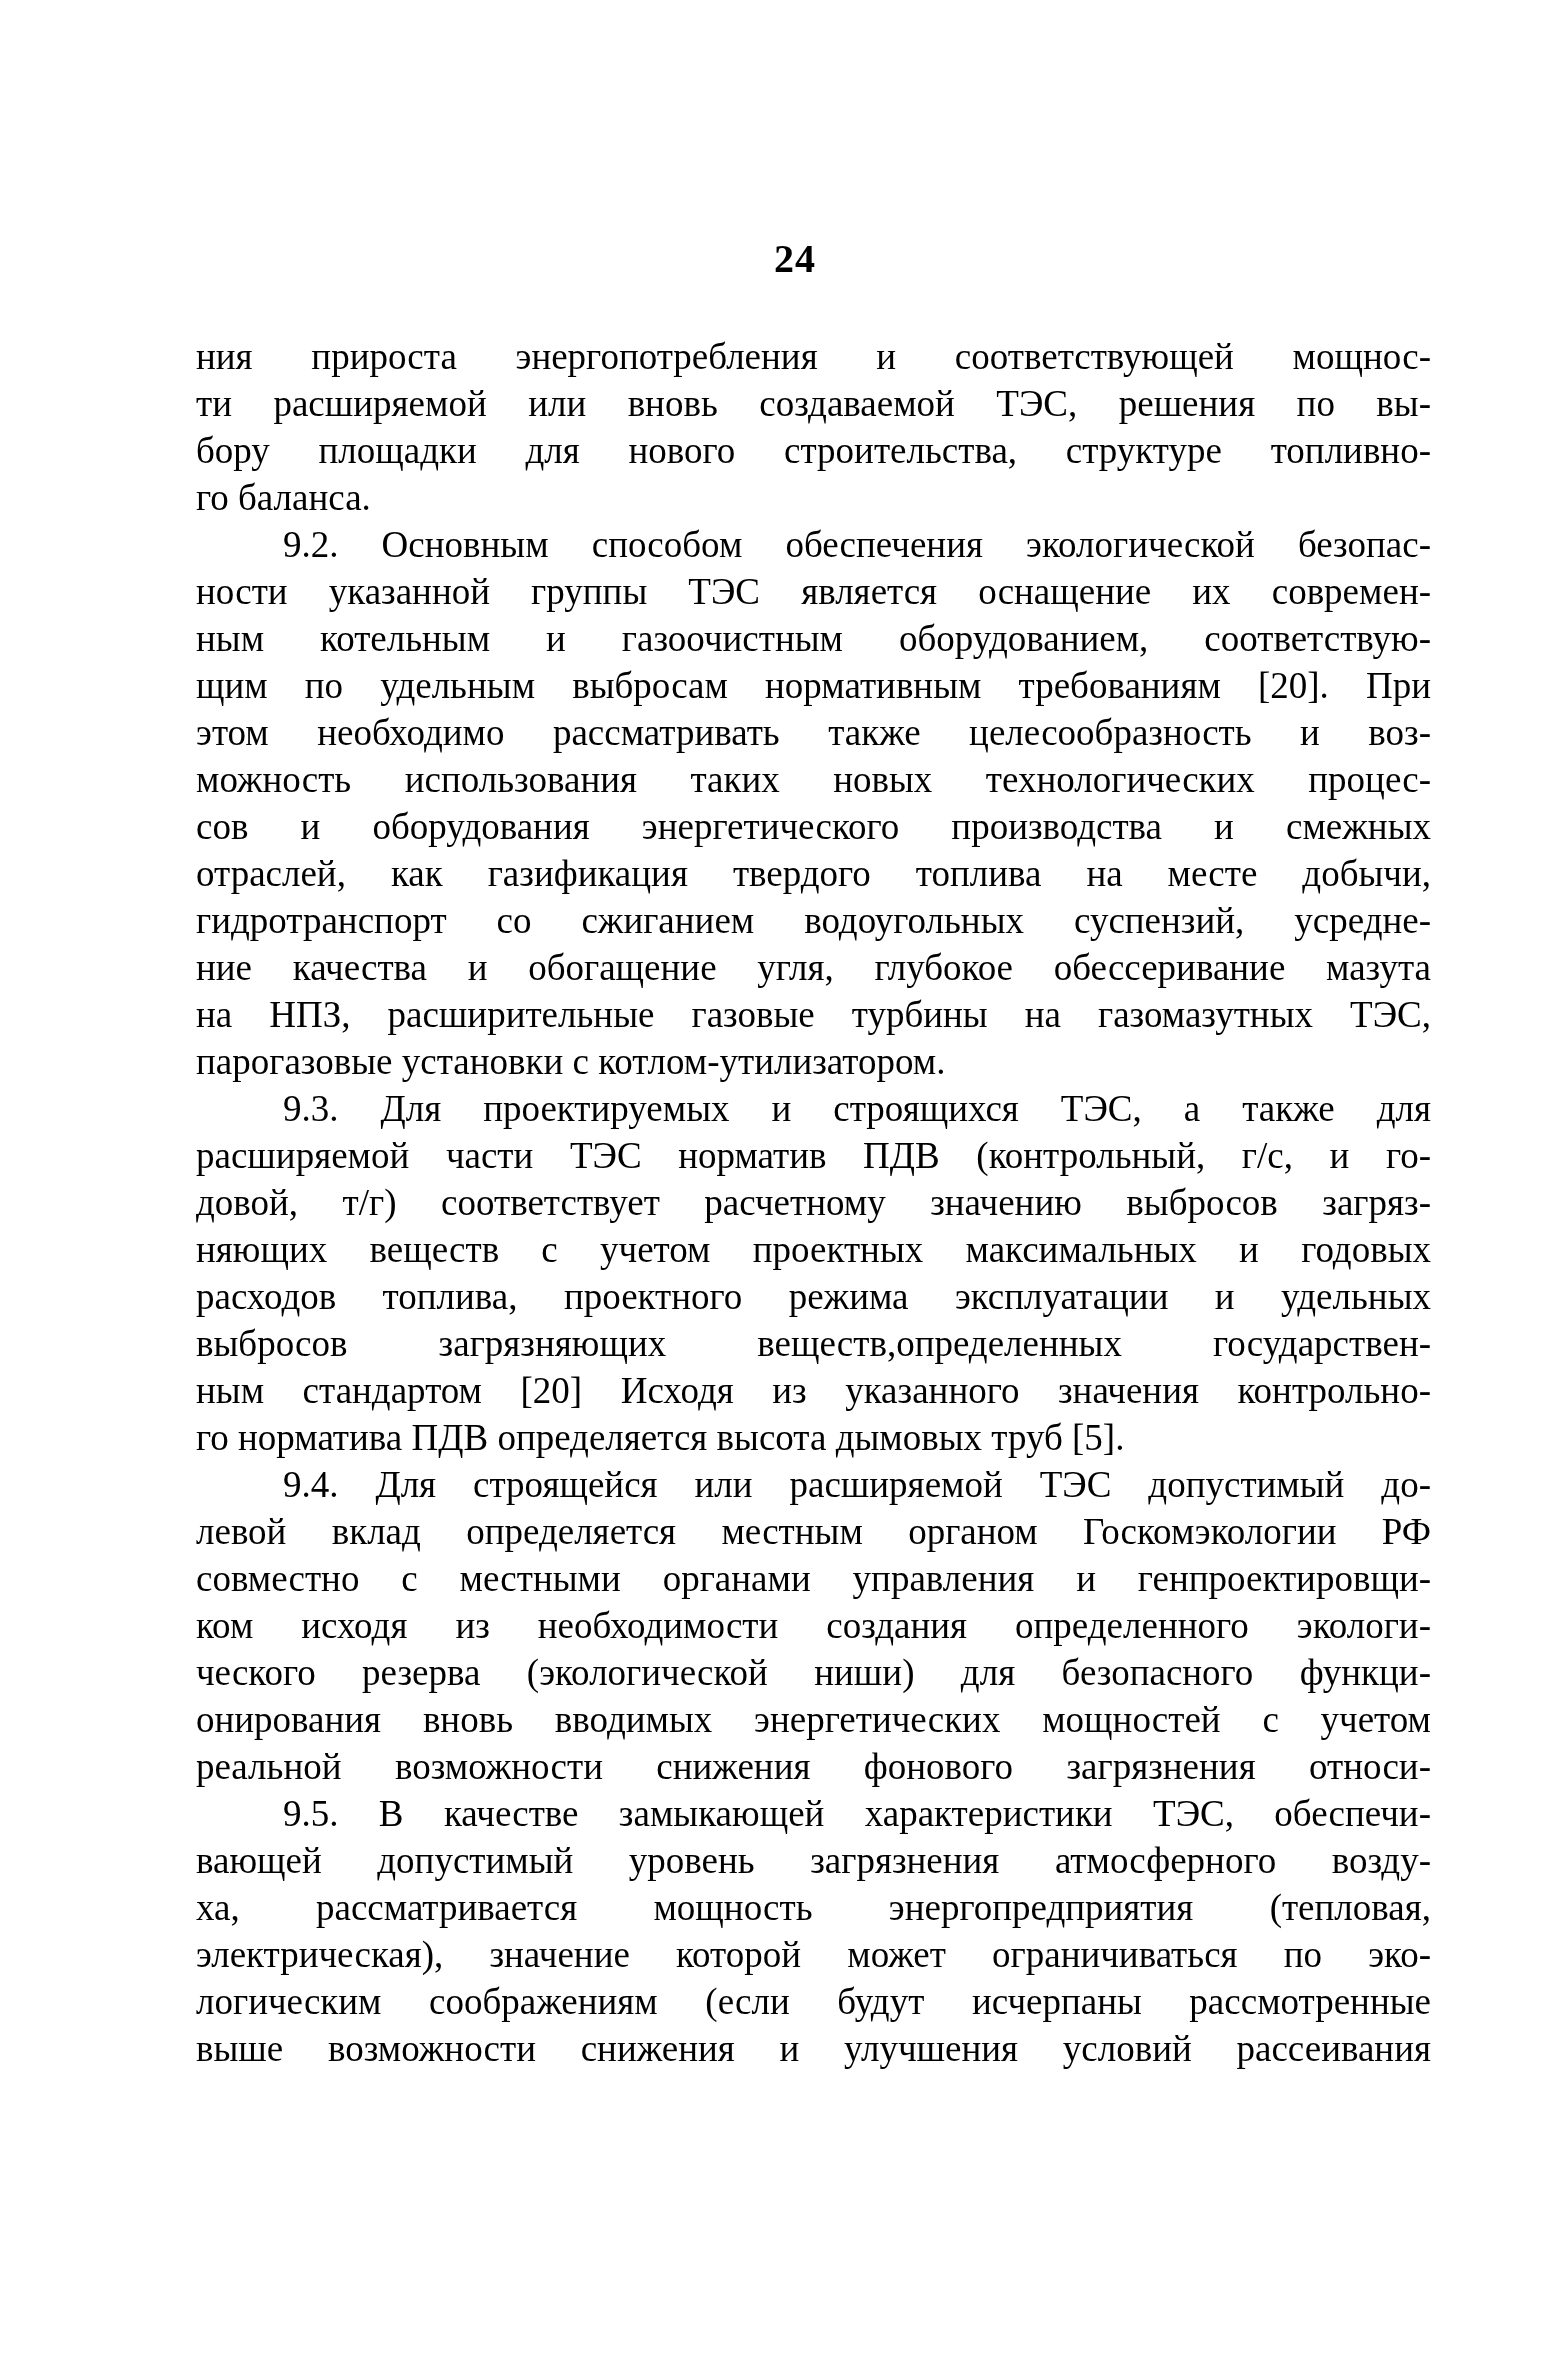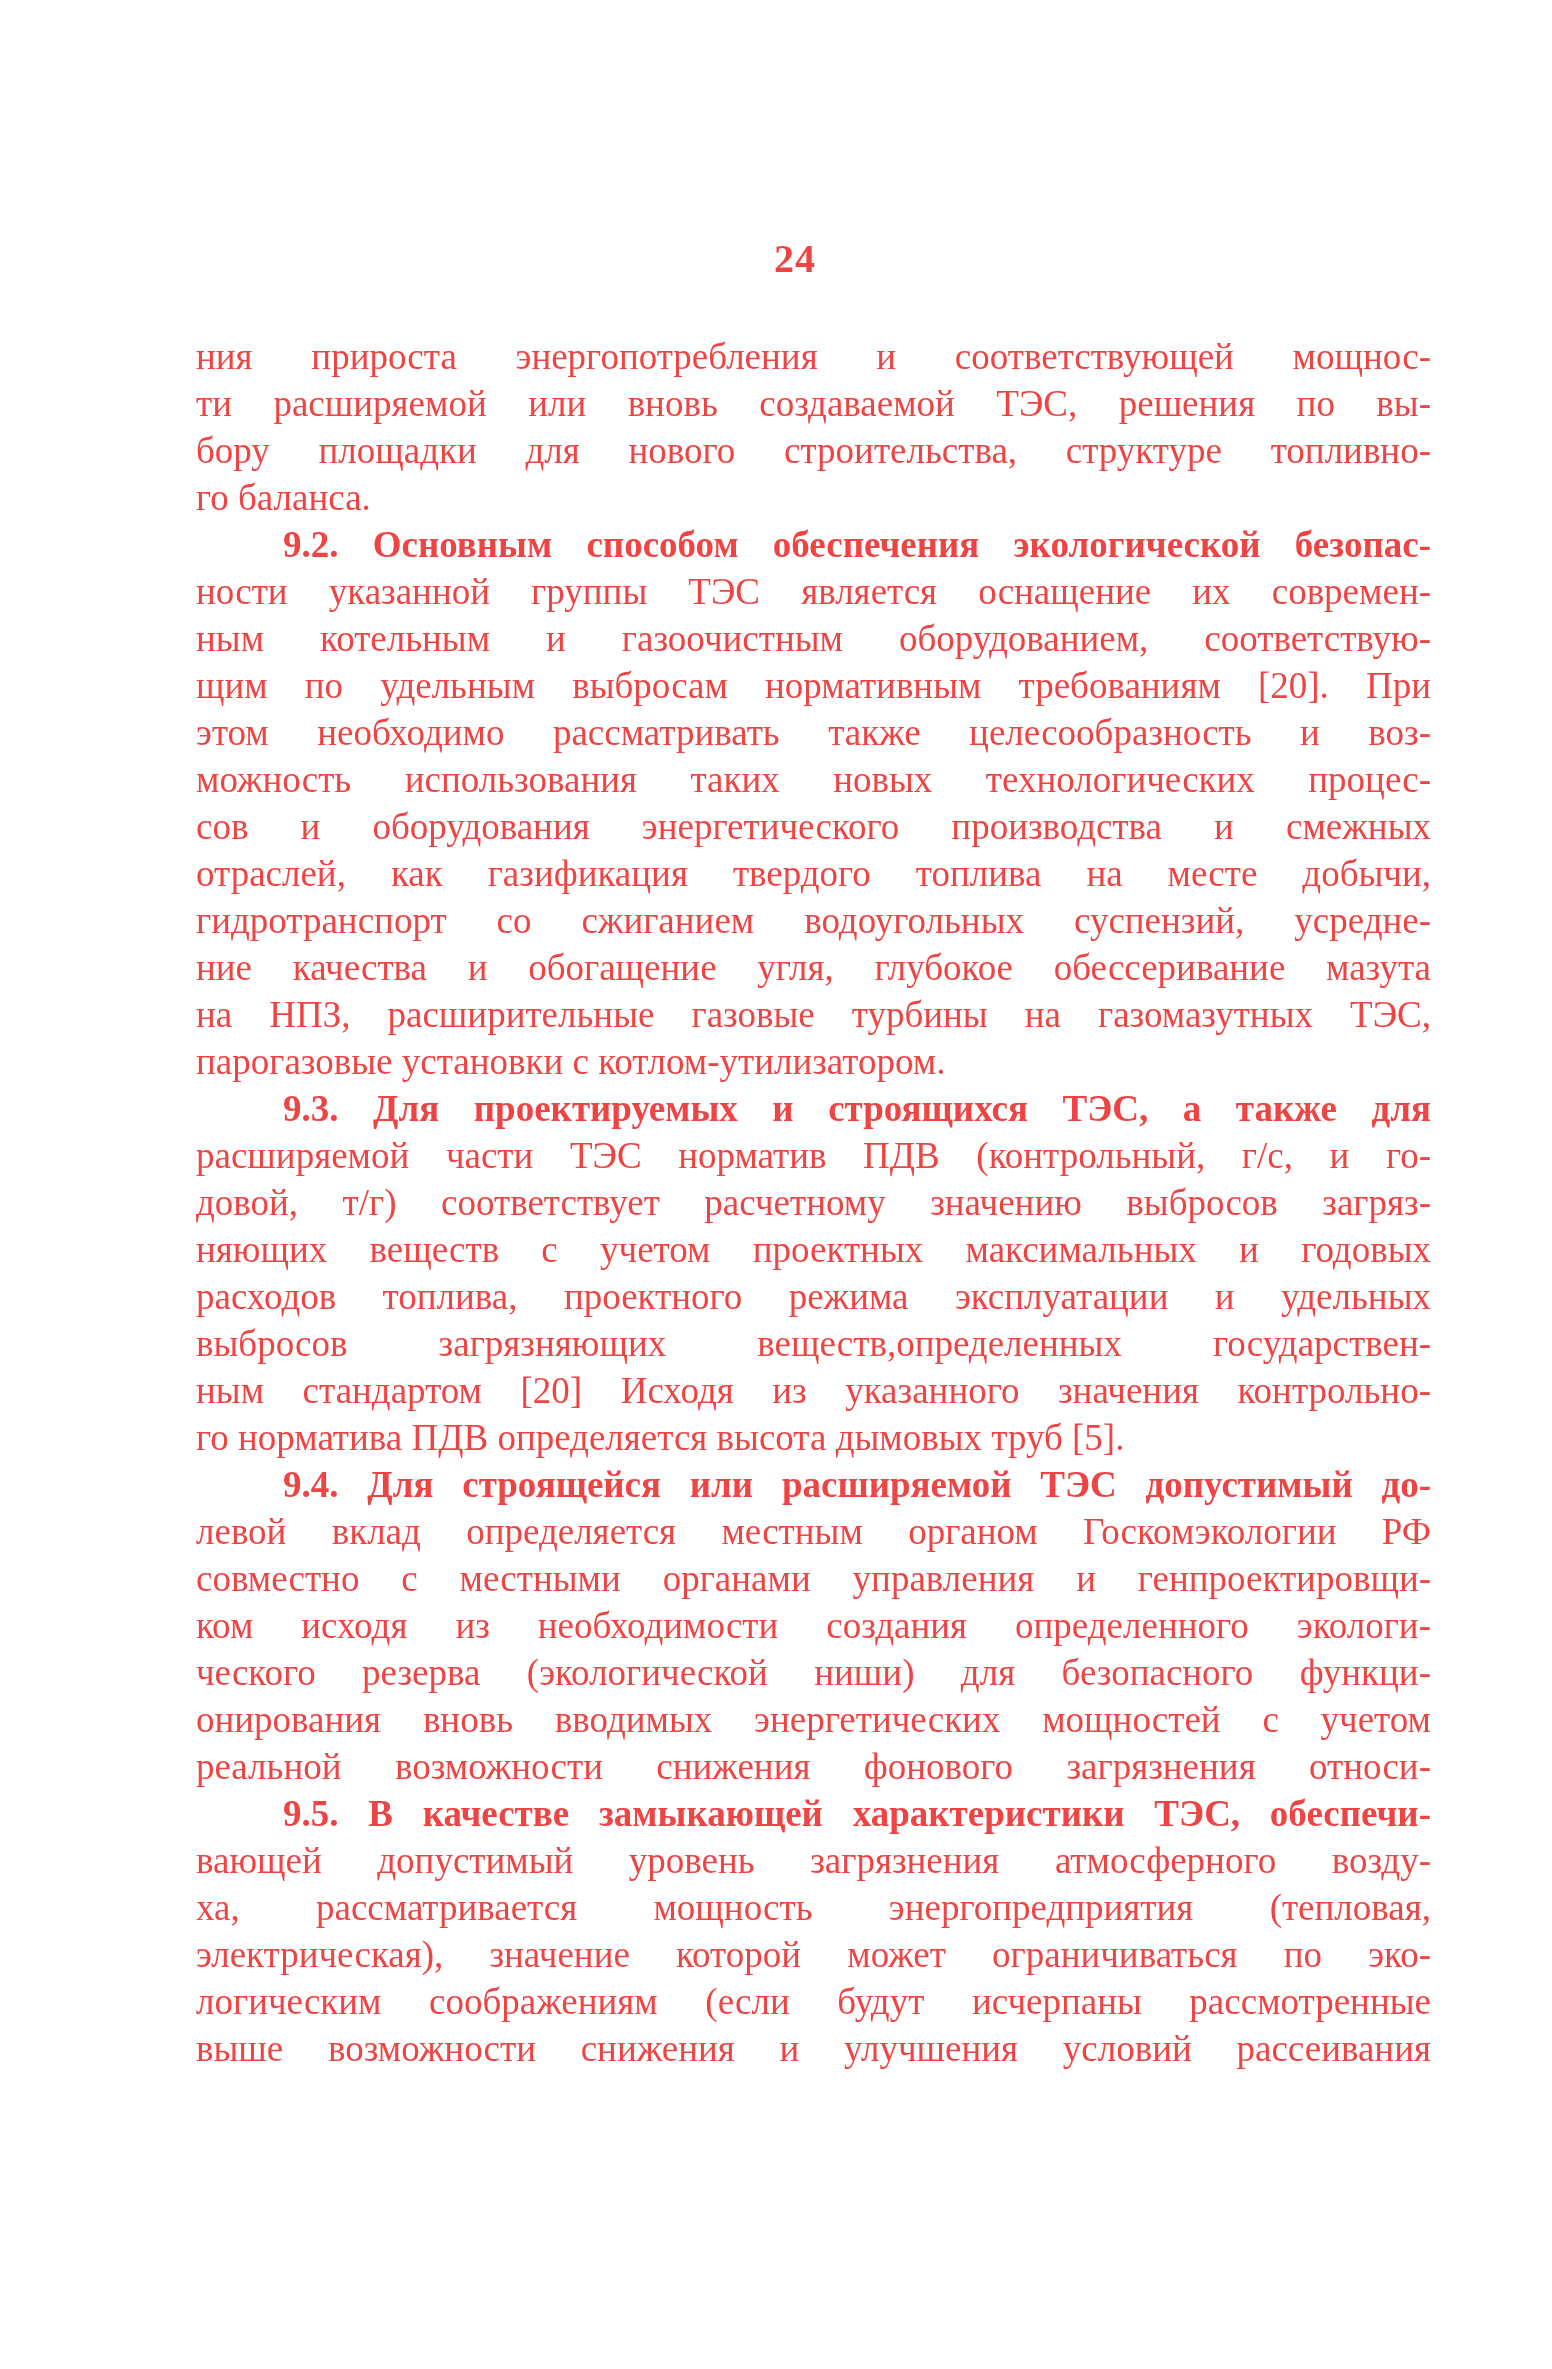--- a/index.html
+++ b/index.html
@@ -7,21 +7,21 @@
     padding: 0;
     background: #ffffff;
   }
   .page {
     position: relative;
     width: 1552px;
     height: 2370px;
     background: #ffffff;
     overflow: hidden;
     font-family: "Liberation Serif", "DejaVu Serif", serif;
-    color: #ef4444;
+    color: #000000;
   }
   .page-number {
     position: absolute;
     top: 235px;
     left: 0;
     width: 1590px; 
     text-align: center;
     font-size: 40px;
     font-weight: bold;
     letter-spacing: 0.9px;
@@ -42,21 +42,20 @@
     text-align-last: justify;
     white-space: normal;
     height: 47px;
     overflow: visible;
   }
   .line.last-left {
     text-align-last: left;
   }
   .line.indent {
     padding-left: 87px;
-    font-weight: bold;
   }
 </style>
 </head>
 <body>
 
 <div class="page">
   <div class="page-number">24</div>
 
   <div class="text-block">
       <div class="line">ния прироста энергопотребления и соответствующей мощнос-</div>

